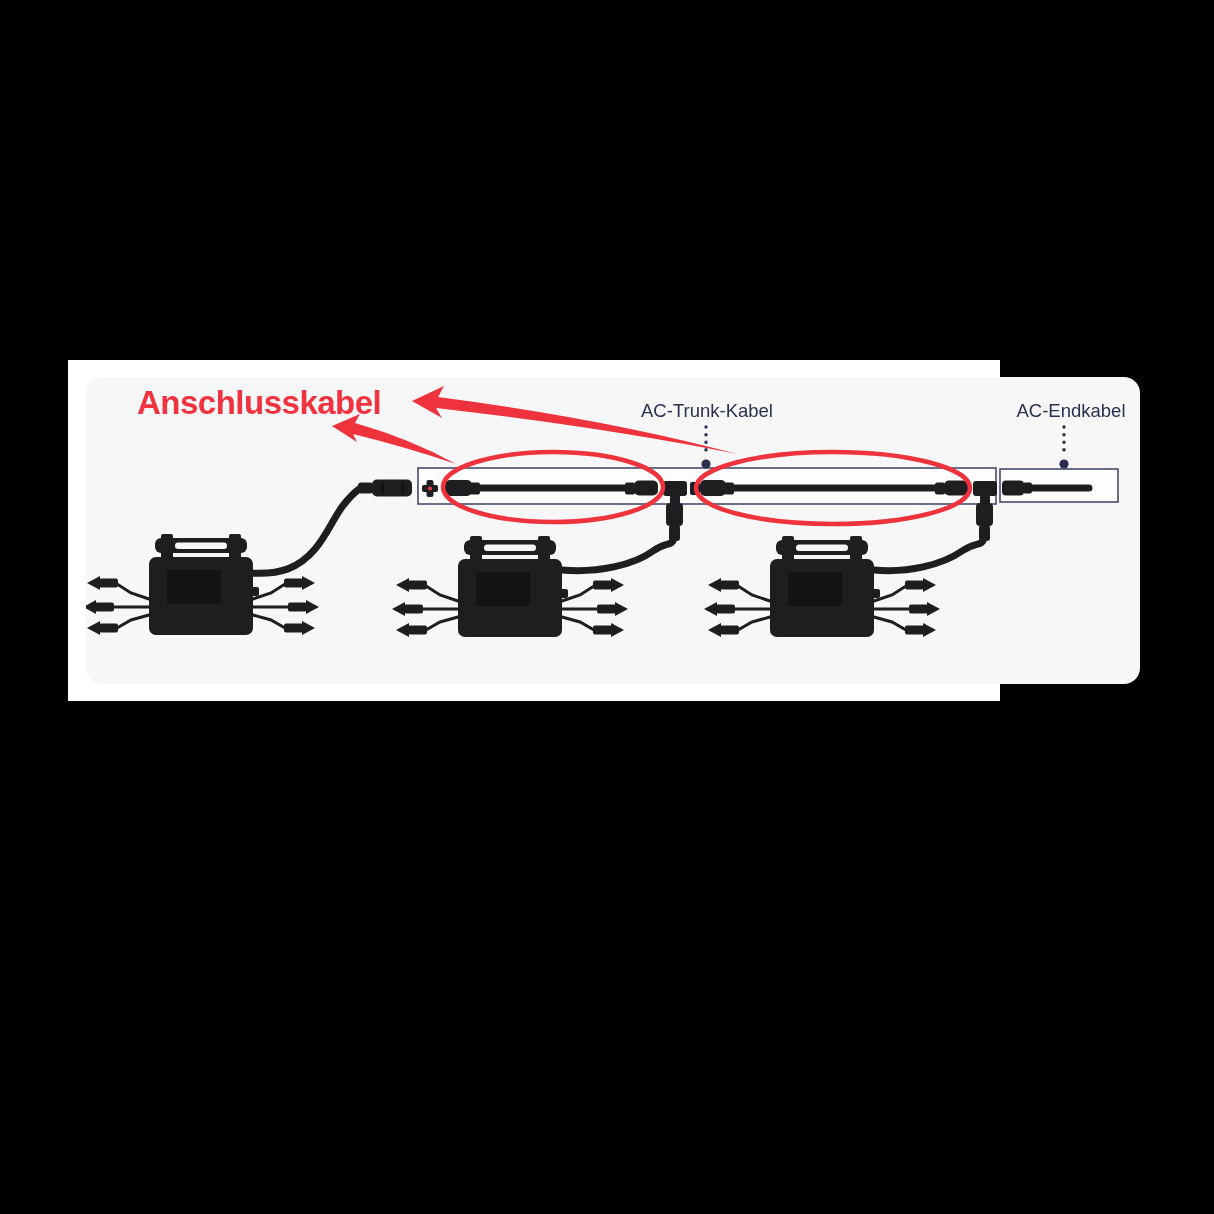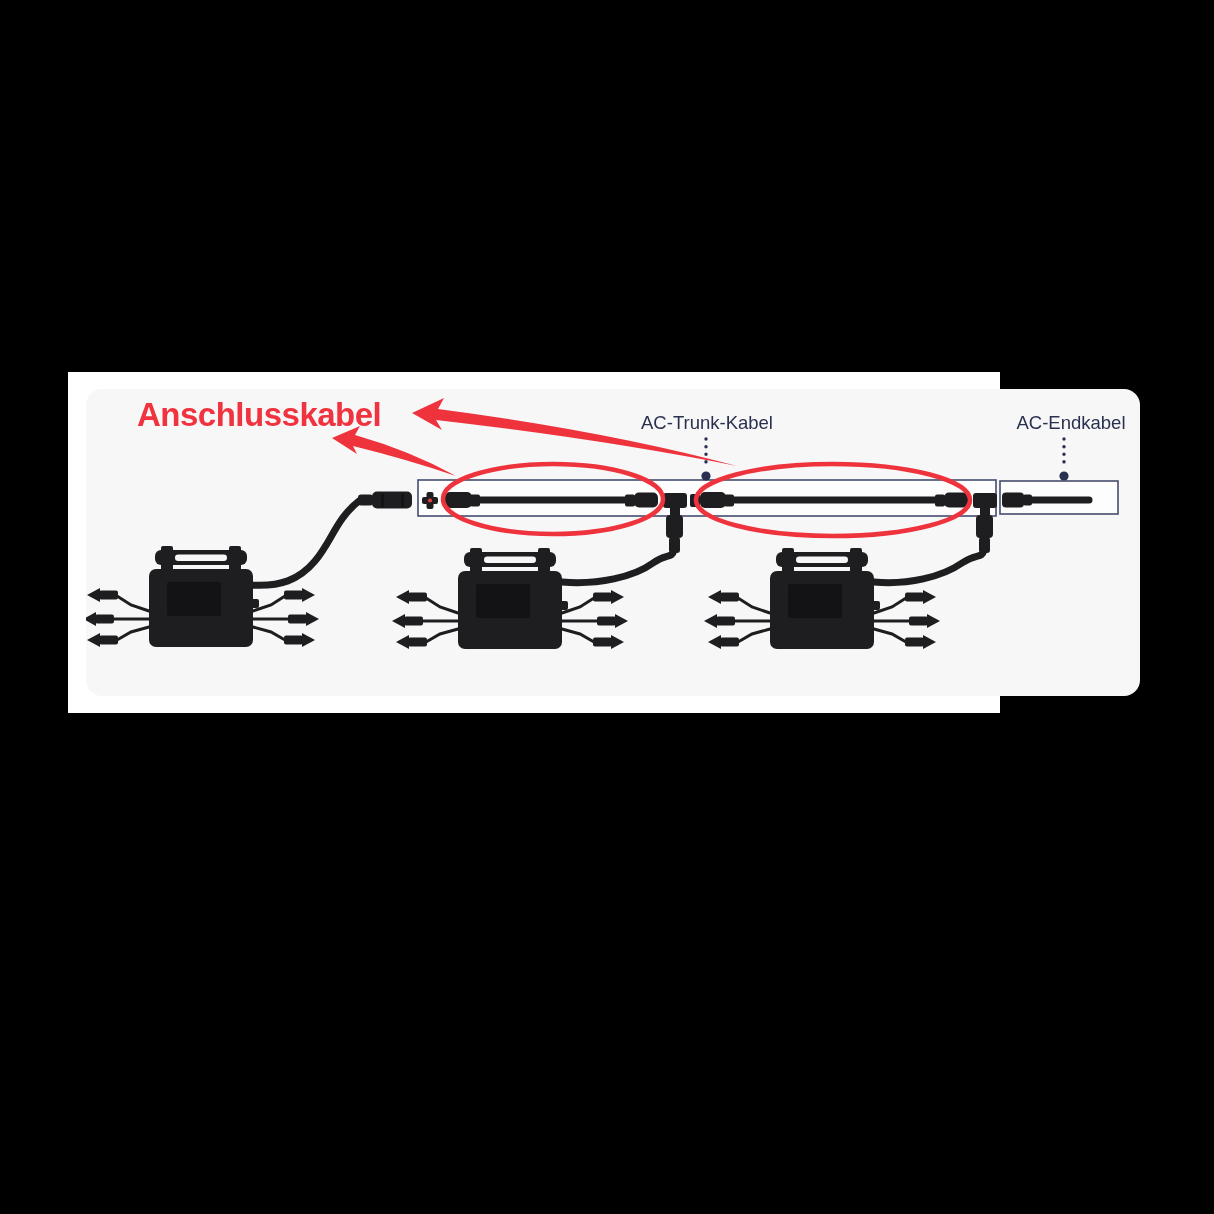--- a/index.html
+++ b/index.html
@@ -4,21 +4,21 @@
 <style>
   html,body{margin:0;padding:0;}
   body{
     width:1214px;height:1214px;
     background:#000;
     position:relative;
     overflow:hidden;
     font-family:"Liberation Sans", sans-serif;
   }
   .panel{
-    position:absolute;left:68px;top:372px;width:932px;height:341px;
+    position:absolute;left:68px;top:360px;width:932px;height:341px;
     background:#ffffff;
   }
   .card{
     position:absolute;left:18px;top:17px;width:1054px;height:307px;
     background:#f7f7f8;border-radius:16px;
   }
   .card svg{position:absolute;left:0;top:0;}
   .callout-text{
     font-family:"Liberation Sans", sans-serif;
     font-weight:bold;font-size:33px;fill:#f0333e;letter-spacing:-0.5px;

